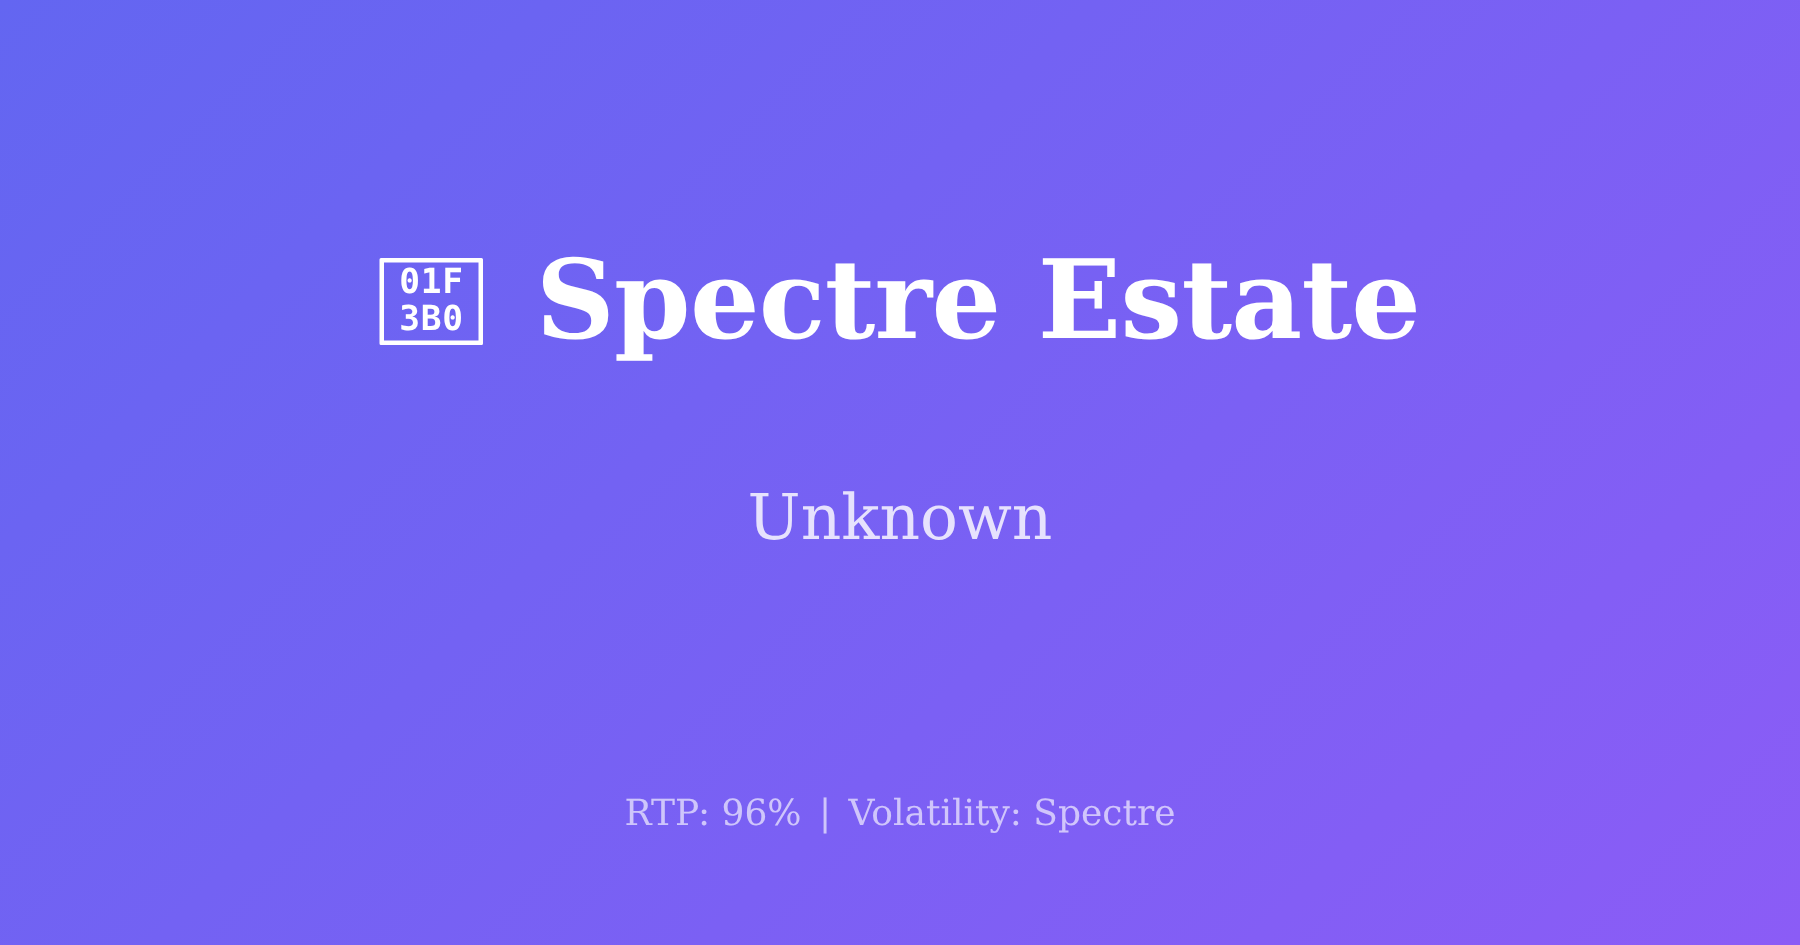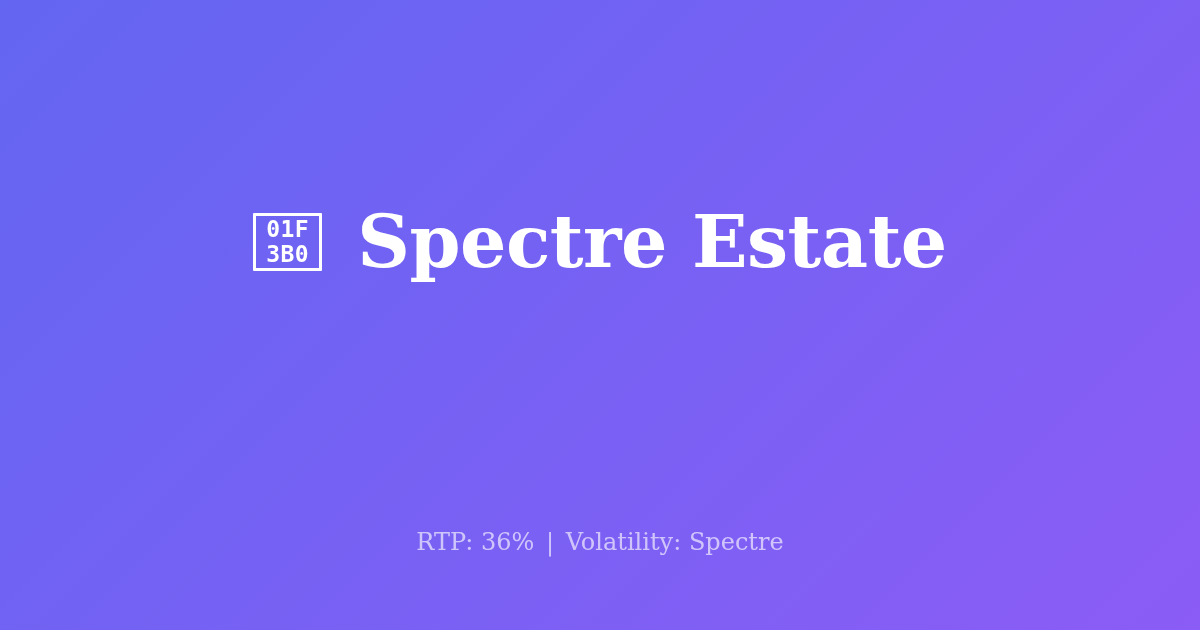--- a/index.html
+++ b/index.html
@@ -127,24 +127,25 @@
 
       <span class="tofu">
         <span class="tofu-row">01F</span>
         <span class="tofu-row">3B0</span>
       </span>
 
       <h1 class="title-text">Spectre Estate</h1>
 
     </div>
 
+    <div class="subtitle">Unknown</div>
 
   </div>
 
   <div class="footer-meta">
     <span>RTP:</span>
-    <span>36%</span>
+    <span>96%</span>
     <span class="sep">|</span>
     <span>Volatility:</span>
     <span>Spectre</span>
   </div>
 
 </div>
 
 </body></html>

